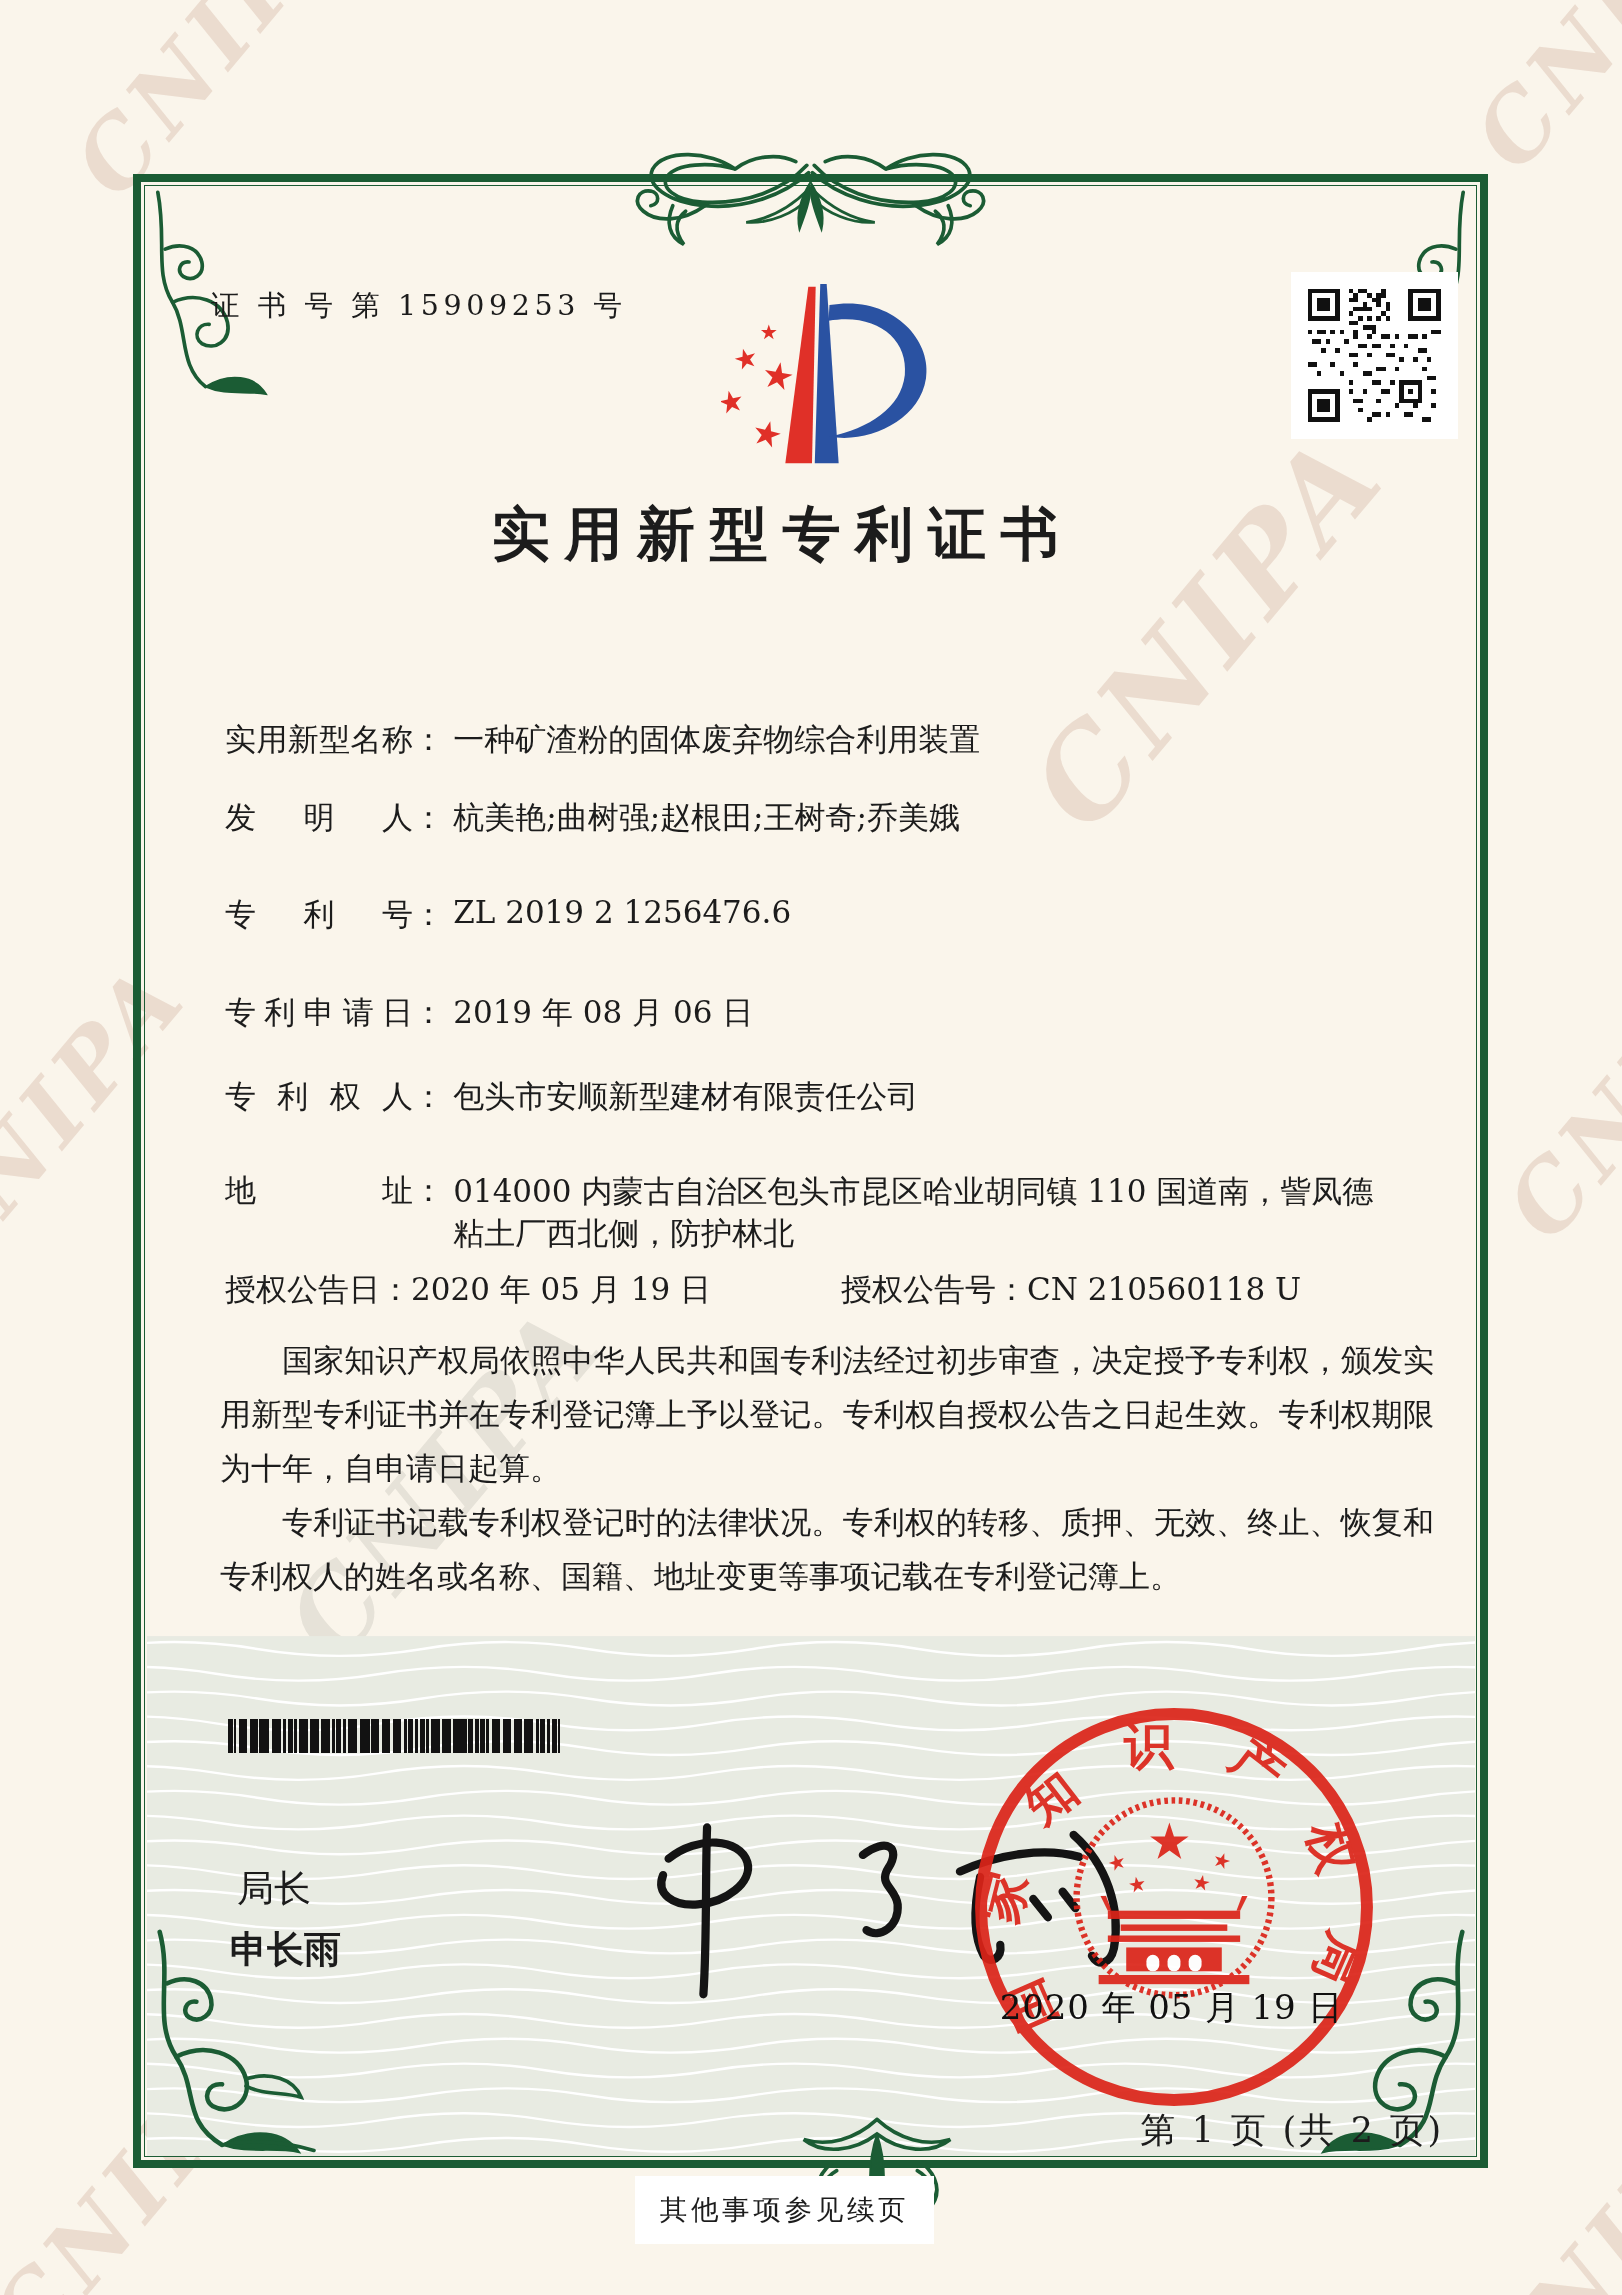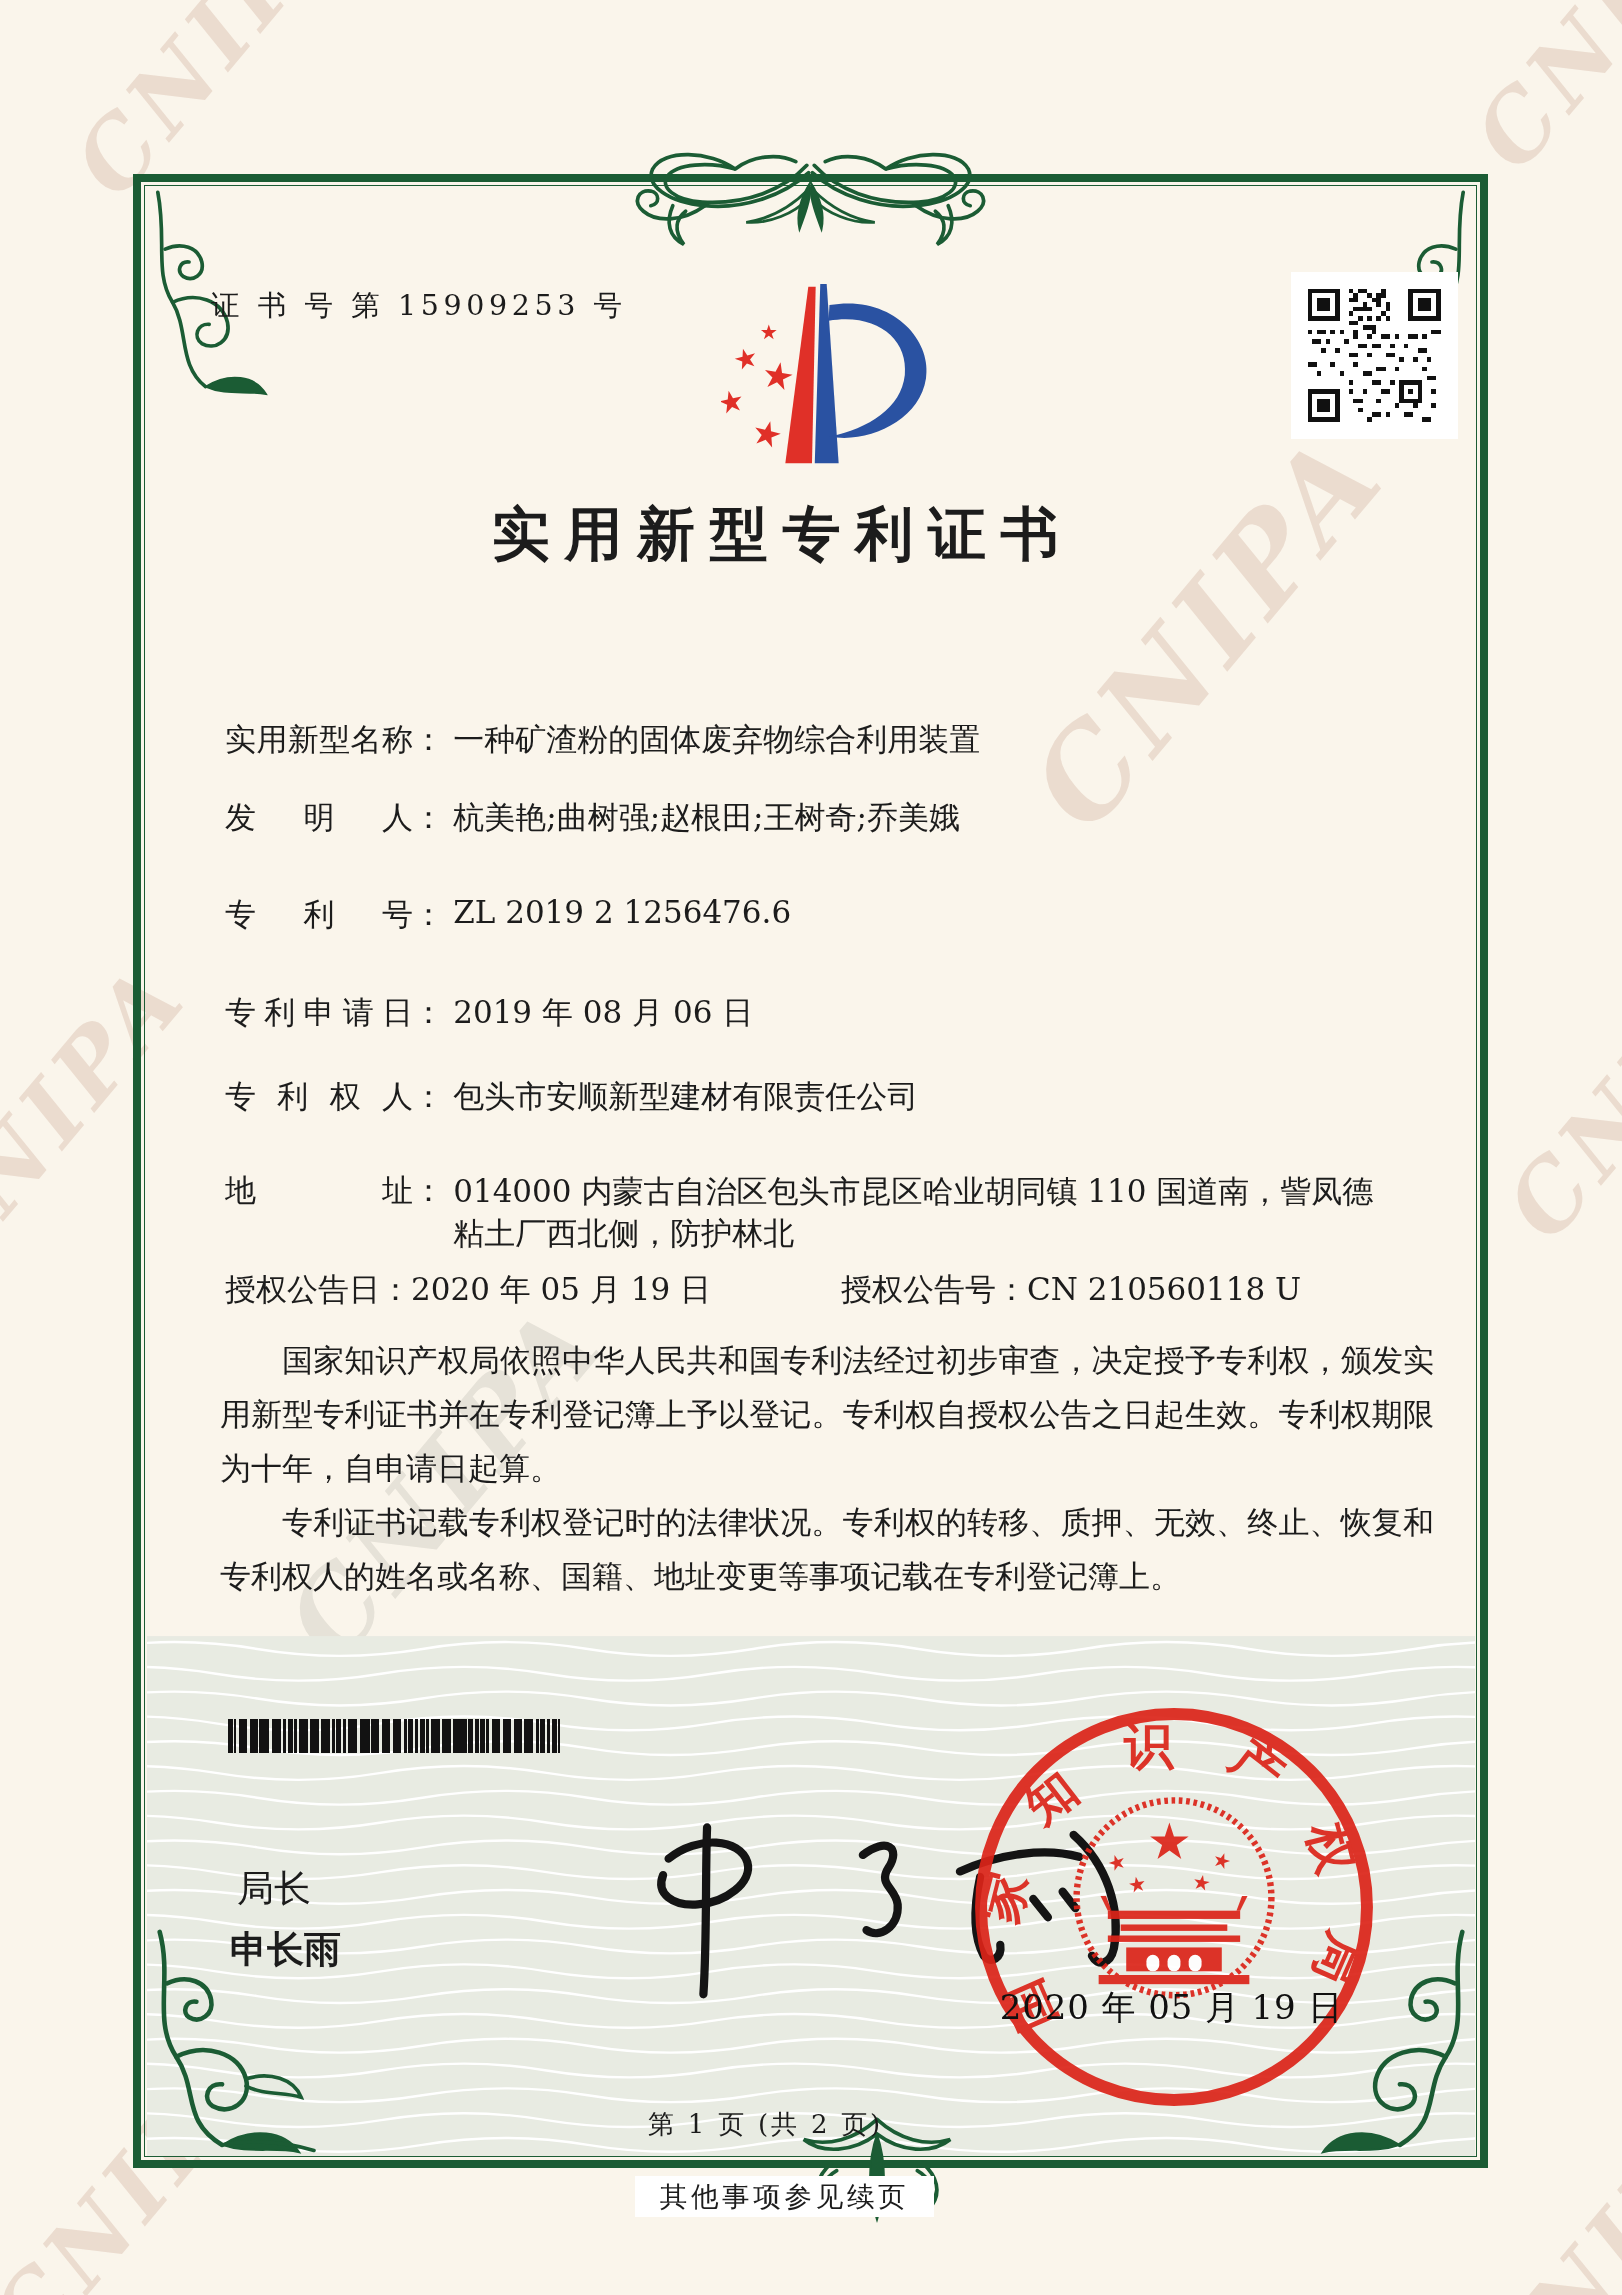--- a/index.html
+++ b/index.html
@@ -42,23 +42,23 @@
   #director-title{position:absolute;left:237px;top:1864px;font-size:37px;font-weight:400;
                   font-family:"DejaVu Sans","Liberation Sans",sans-serif;z-index:5;}
   #director-name{position:absolute;left:230px;top:1925px;font-size:37px;font-weight:600;
                  font-family:Liberation Mono, monospace;z-index:5;}
   #signature{position:absolute;left:560px;top:1811px;z-index:5;}
   
   #seal{position:absolute;left:970px;top:1703px;z-index:6;}
   #seal-date{position:absolute;left:997px;top:1985px;width:349px;text-align:center;
              font-size:34px;letter-spacing:0.9px;color:#101010;z-index:7;}
   
-  #page-num{position:absolute;left:118px;top:2107px;width:1295px;text-align:center;
-            font-size:26px;letter-spacing:2.8px;z-index:5;}
-  #continuation{position:absolute;left:635px;top:2176px;width:299px;height:41px;background:#ffffff;
+  #page-num{position:absolute;left:149px;top:2107px;width:1295px;text-align:right;
+            font-size:35px;letter-spacing:2.8px;z-index:5;}
+  #continuation{position:absolute;left:635px;top:2176px;width:299px;height:68px;background:#ffffff;
                 display:flex;align-items:center;justify-content:center;font-size:27.5px;
                 letter-spacing:3.7px;z-index:5;}
   .ornament{position:absolute;z-index:4;}
   svg{display:block;}
 </style>
 </head>
 <body>
 
 <div id="page">
 

